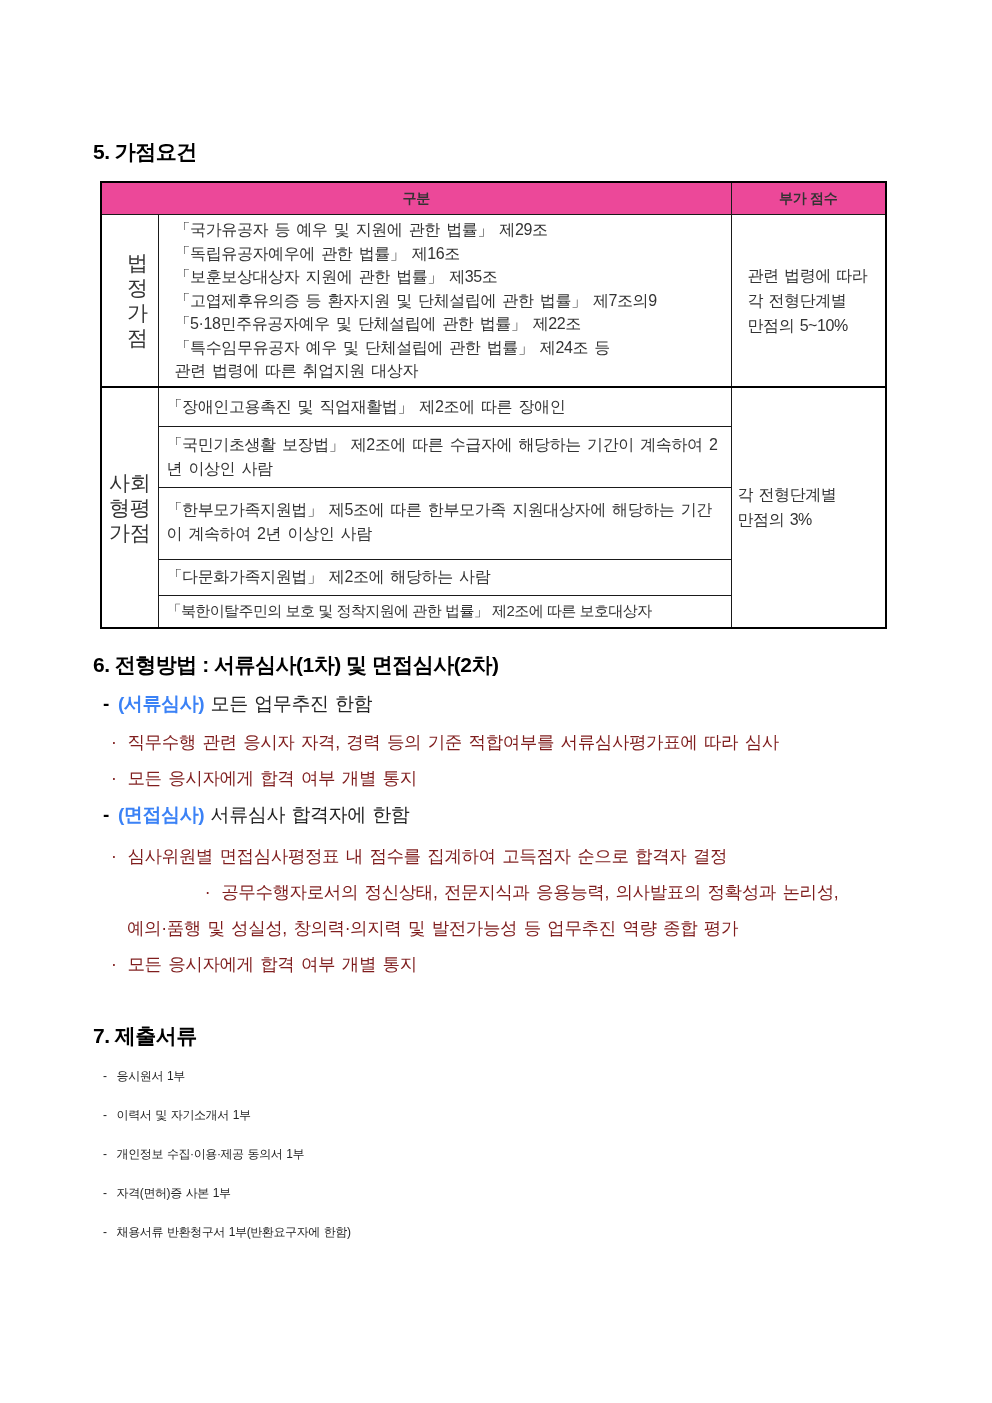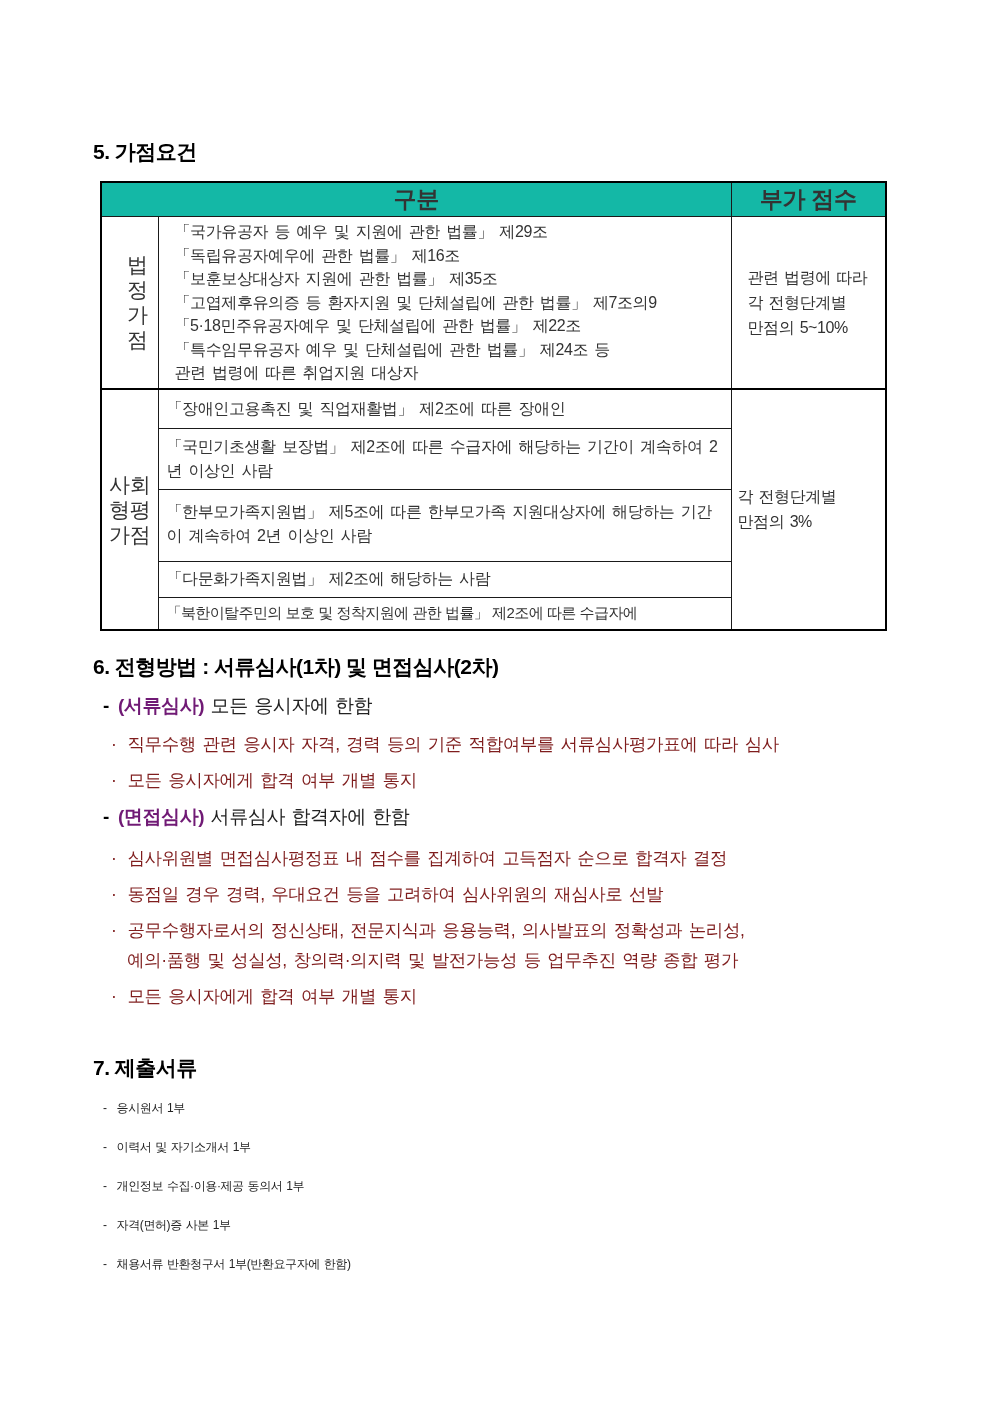--- a/index.html
+++ b/index.html
@@ -18,23 +18,23 @@
     border-collapse:collapse;table-layout:fixed;
     width:785px;margin:16px 0 0 7px;
     border:2px solid #000;
   }
   table.bonus td{
     border:1px solid #1a1a1a;
     vertical-align:middle;
     color:#333;
   }
   td.hdr{
-    background:#14b8a6;
+    background:#ec4899;
     font-weight:bold;text-align:center;color:#000;
-    font-size:23px;height:29px;
+    font-size:14px;height:29px;
     border-bottom:2px solid #000;
     letter-spacing:-0.3px;
   }
   td.lbl{
     text-align:center;font-size:21px;line-height:25px;
     letter-spacing:-0.3px;
   }
   td.content{
     padding:3px 8px;font-size:16px;line-height:23.5px;
     word-spacing:0.14em;letter-spacing:-0.4px;
@@ -50,21 +50,21 @@
   td.r2{height:54px;}
   td.r3{height:62px;padding-bottom:6px;}
   td.r4{height:29px;}
   td.r5{height:25px;font-size:15px;letter-spacing:-0.6px;word-spacing:0.02em;white-space:nowrap;overflow:hidden;}
   
   .s6{margin-top:22px;}
   .sub-head{
     font-size:19px;line-height:26px;margin:13px 0 0 10px;
     color:#222;letter-spacing:-0.4px;word-spacing:0.08em;
   }
-  .sub-head .bold{font-weight:bold;color:#701a75;}
+  .sub-head .bold{font-weight:bold;color:#3b82f6;}
   .sub-head .dash{margin-right:9px;font-weight:bold;color:#000;}
   .bullet-block{margin:13px 0 0 18px;}
   .b-line{
     font-size:17.5px;line-height:24px;margin-bottom:12px;
     color:#7f1d1d;letter-spacing:-0.4px;word-spacing:0.12em;
   }
   .b-line .dot{margin-right:11px;}
   .b-line.cont{padding-left:16px;}
   
   .s7{margin-top:46px;}
@@ -130,55 +130,52 @@
       <tr>
         <td class="content r2">「국민기초생활 보장법」 제2조에 따른 수급자에 해당하는 기간이 계속하여 2년 이상인 사람</td>
       </tr>
       <tr>
         <td class="content r3">「한부모가족지원법」 제5조에 따른 한부모가족 지원대상자에 해당하는 기간이 계속하여 2년 이상인 사람</td>
       </tr>
       <tr>
         <td class="content r4">「다문화가족지원법」 제2조에 해당하는 사람</td>
       </tr>
       <tr>
-        <td class="content r5">「북한이탈주민의 보호 및 정착지원에 관한 법률」 제2조에 따른 수급자에</td>
+        <td class="content r5">「북한이탈주민의 보호 및 정착지원에 관한 법률」 제2조에 따른 보호대상자</td>
       </tr>
     </tbody>
   </table>
 
   <div class="s6">
     <h2 class="sec-heading">6. 전형방법 : 서류심사(1차) 및 면접심사(2차)</h2>
 
     <div class="sub-head">
       <span class="dash">-</span><span class="bold">(서류심사)</span>
-      <span>모든 응시자에 한함</span>
+      <span>모든 업무추진 한함</span>
     </div>
 
     <div class="bullet-block">
       <div class="b-line">
         <span class="dot">·</span><span>직무수행 관련 응시자 자격, 경력 등의 기준 적합여부를 서류심사평가표에 따라 심사</span>
       </div>
       <div class="b-line">
         <span class="dot">·</span><span>모든 응시자에게 합격 여부 개별 통지</span>
       </div>
     </div>
 
     <div class="sub-head" style="margin-top:2px;">
       <span class="dash">-</span><span class="bold">(면접심사)</span>
       <span>서류심사 합격자에 한함</span>
     </div>
 
     <div class="bullet-block" style="margin-top:16px;">
       <div class="b-line">
         <span class="dot">·</span><span>심사위원별 면접심사평정표 내 점수를 집계하여 고득점자 순으로 합격자 결정</span>
       </div>
-      <div class="b-line">
-        <span class="dot">·</span><span>동점일 경우 경력, 우대요건 등을 고려하여 심사위원의 재심사로 선발</span>
-      </div>
-      <div class="b-line" style="margin-bottom:6px;">
+      <div class="b-line" style="text-align:center;">
         <span class="dot">·</span><span>공무수행자로서의 정신상태, 전문지식과 응용능력, 의사발표의 정확성과 논리성,</span>
       </div>
       <div class="b-line cont">
         <span>예의·품행 및 성실성, 창의력·의지력 및 발전가능성 등 업무추진 역량 종합 평가</span>
       </div>
       <div class="b-line">
         <span class="dot">·</span><span>모든 응시자에게 합격 여부 개별 통지</span>
       </div>
     </div>
   </div>

